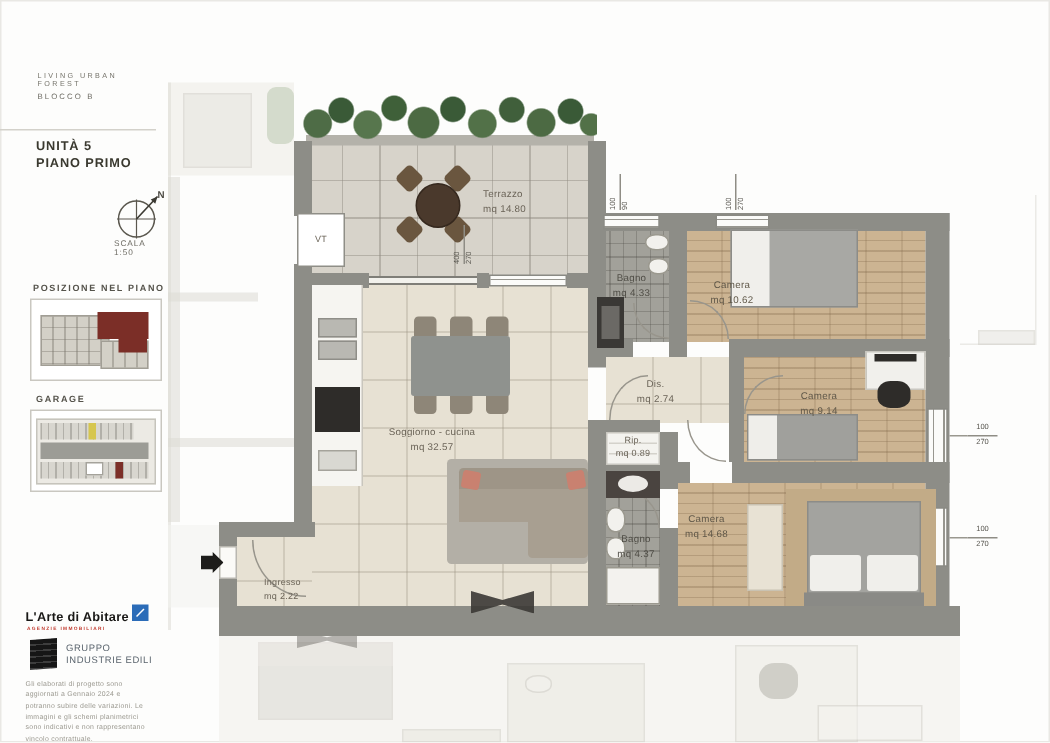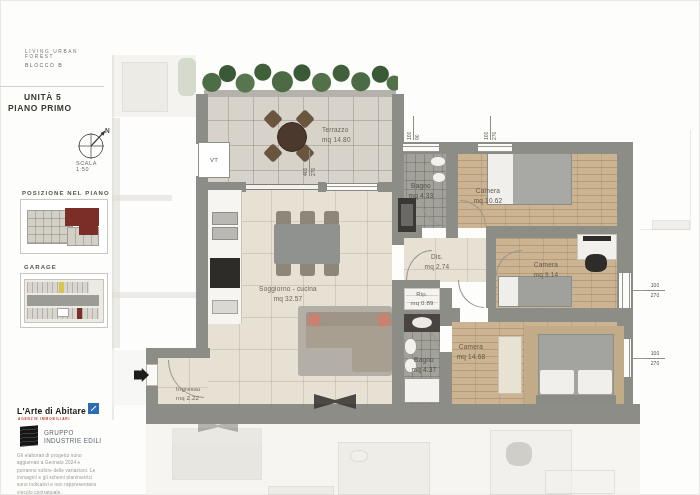--- a/index.html
+++ b/index.html
@@ -71,21 +71,21 @@
 </head>
 <body>
 
 <div class="canvas">
 
   <div class="abs" style="left:0;top:0;width:110px;height:495px;">
     <div class="abs brand-tag" style="left:25px;top:49px;">LIVING URBAN FOREST</div>
     <div class="abs brand-block" style="left:25px;top:62px;">BLOCCO B</div>
     <div class="abs divider" style="left:0;top:86px;width:104px;"></div>
     <div class="abs unit-title" style="left:24px;top:92px;">UNITÀ 5</div>
-    <div class="abs unit-title" style="left:8px;top:103px;">PIANO PRIMO</div>
+    <div class="abs unit-title" style="left:24px;top:103px;">PIANO PRIMO</div>
 
     <svg class="abs" style="left:76px;top:126px;" width="36" height="36" viewBox="0 0 36 36">
       <circle cx="15" cy="20" r="12" fill="#fdfdfc" stroke="#5a574e" stroke-width="1"></circle>
       <line x1="15" y1="7" x2="15" y2="33" stroke="#5a574e" stroke-width="0.8"></line>
       <line x1="2" y1="20" x2="28" y2="20" stroke="#5a574e" stroke-width="0.8"></line>
       <line x1="15" y1="20" x2="29" y2="5" stroke="#3c3a33" stroke-width="1.1"></line>
       <path d="M29 5 L24.5 7 L27.5 9.8 Z" fill="#3c3a33"></path>
     </svg>
     <div class="abs compass-n" style="left:105px;top:127px;">N</div>
     <div class="abs scale-label" style="left:76px;top:160px;">SCALA 1:50</div>

